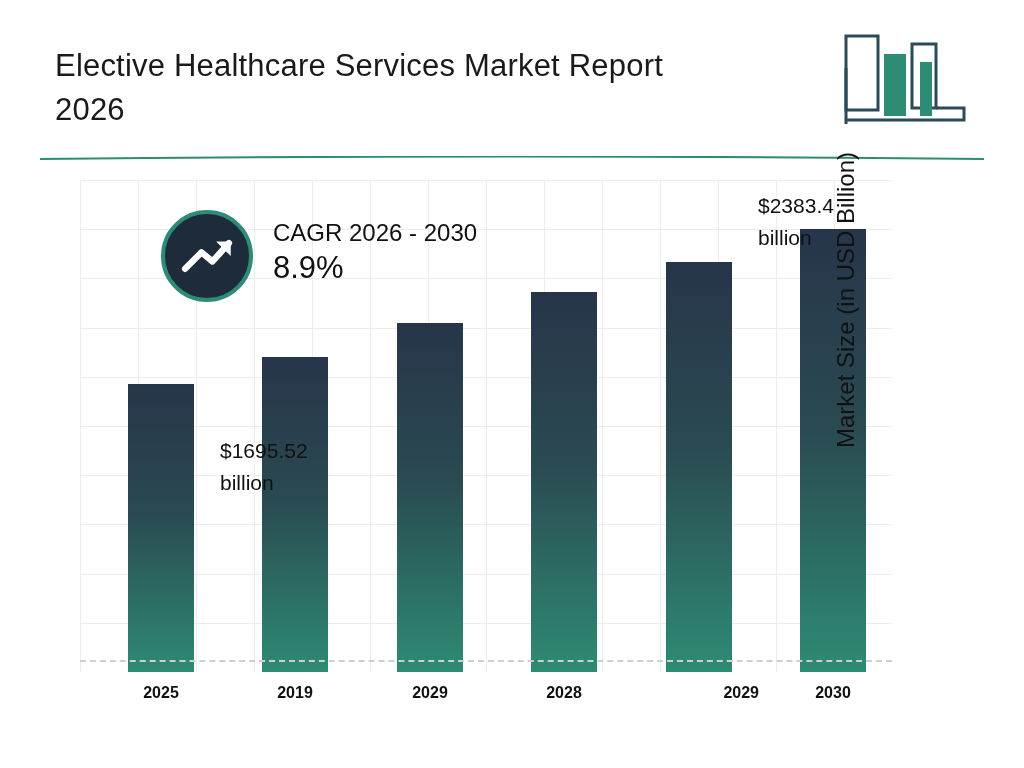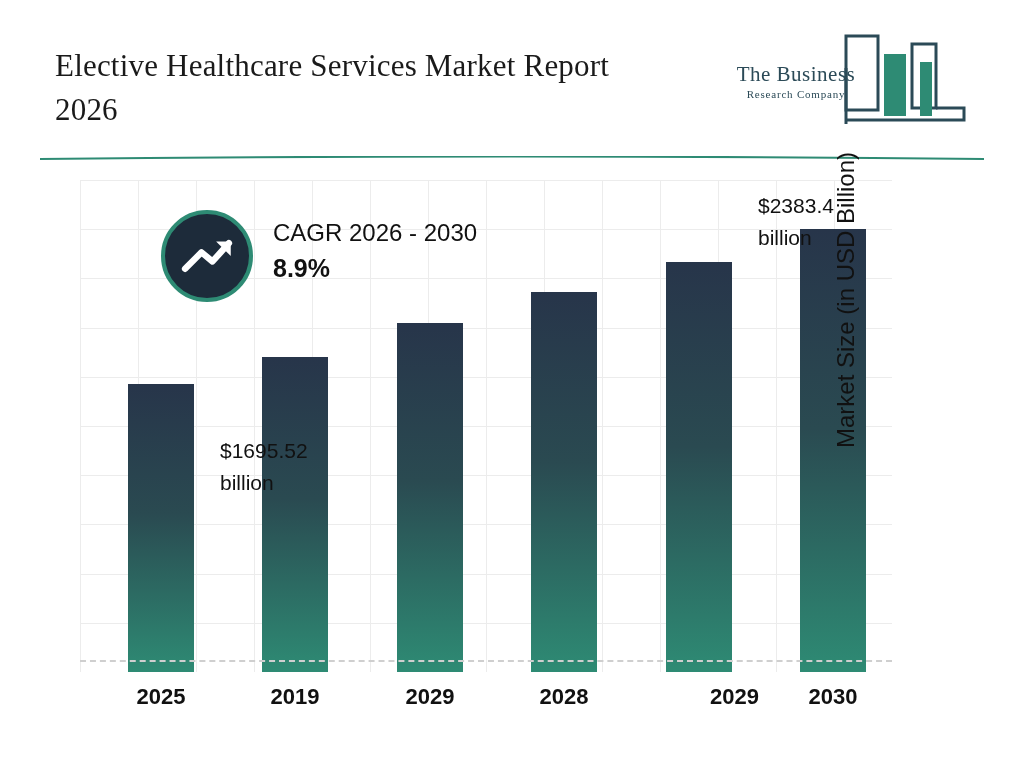--- a/index.html
+++ b/index.html
@@ -26,21 +26,20 @@
   #title {
     position: absolute;
     left: 55px;
     top: 44px;
     width: 620px;
     font-size: 31px;
     line-height: 44px;
     font-weight: 400;
     color: #1a1a1a;
     letter-spacing: 0.2px;
-    font-family: Liberation Serif, serif;
   }
 
   
   #logo {
     position: absolute;
     left: 718px;
     top: 32px;
     width: 250px;
     height: 92px;
   }
@@ -123,21 +122,21 @@
     font-weight: normal;
     color: #111111;
     line-height: 32px;
   }
 
   .x-tick {
     position: absolute;
     top: 516px;
     width: 120px;
     text-align: center;
-    font-size: 22px;
+    font-size: 16px;
     font-weight: bold;
     color: #111111;
   }
 
   #y-axis-label {
     position: absolute;
     right: 8px;
     top: 118px;
     width: 340px;
     text-align: center;
@@ -171,46 +170,42 @@
     left: 112px;
     top: 6px;
     width: 300px;
   }
   #cagr-period {
     font-size: 24px;
     color: #111111;
     line-height: 34px;
   }
   #cagr-value {
-    font-size: 25px;
-    font-weight: bold;
+    font-size: 31px;
+    font-weight: normal;
     color: #111111;
     line-height: 36px;
   }
 </style>
 </head>
 <body>
 
 <div id="header">
 
   <div id="title">Elective Healthcare Services Market Report 2026</div>
 
   <div id="logo">
     <svg id="logo-bars" viewBox="0 0 140 92">
       <path d="M18 36 L18 92" stroke="#2b4a57" stroke-width="3" fill="none"></path>
       <rect x="18" y="4" width="32" height="74" fill="none" stroke="#2b4a57" stroke-width="3"></rect>
       <rect x="56" y="22" width="22" height="62" fill="#2e8b74"></rect>
       <rect x="84" y="12" width="24" height="64" fill="none" stroke="#2b4a57" stroke-width="3"></rect>
       <rect x="92" y="30" width="12" height="54" fill="#2e8b74"></rect>
       <path d="M108 76 L136 76 L136 88 L18 88" stroke="#2b4a57" stroke-width="3" fill="none"></path>
     </svg>
-    <div id="logo-text">
-      <div class="l1">The Business</div>
-      <div class="l2">Research Company</div>
-    </div>
   </div>
 
   <svg id="header-rule" viewBox="0 0 944 4" preserveAspectRatio="none">
     <path d="M0 3 Q472 -2 944 3" stroke="#2e8b74" stroke-width="2" fill="none"></path>
   </svg>
 </div>
 
 <div id="chart">
 
   <div id="plot">

